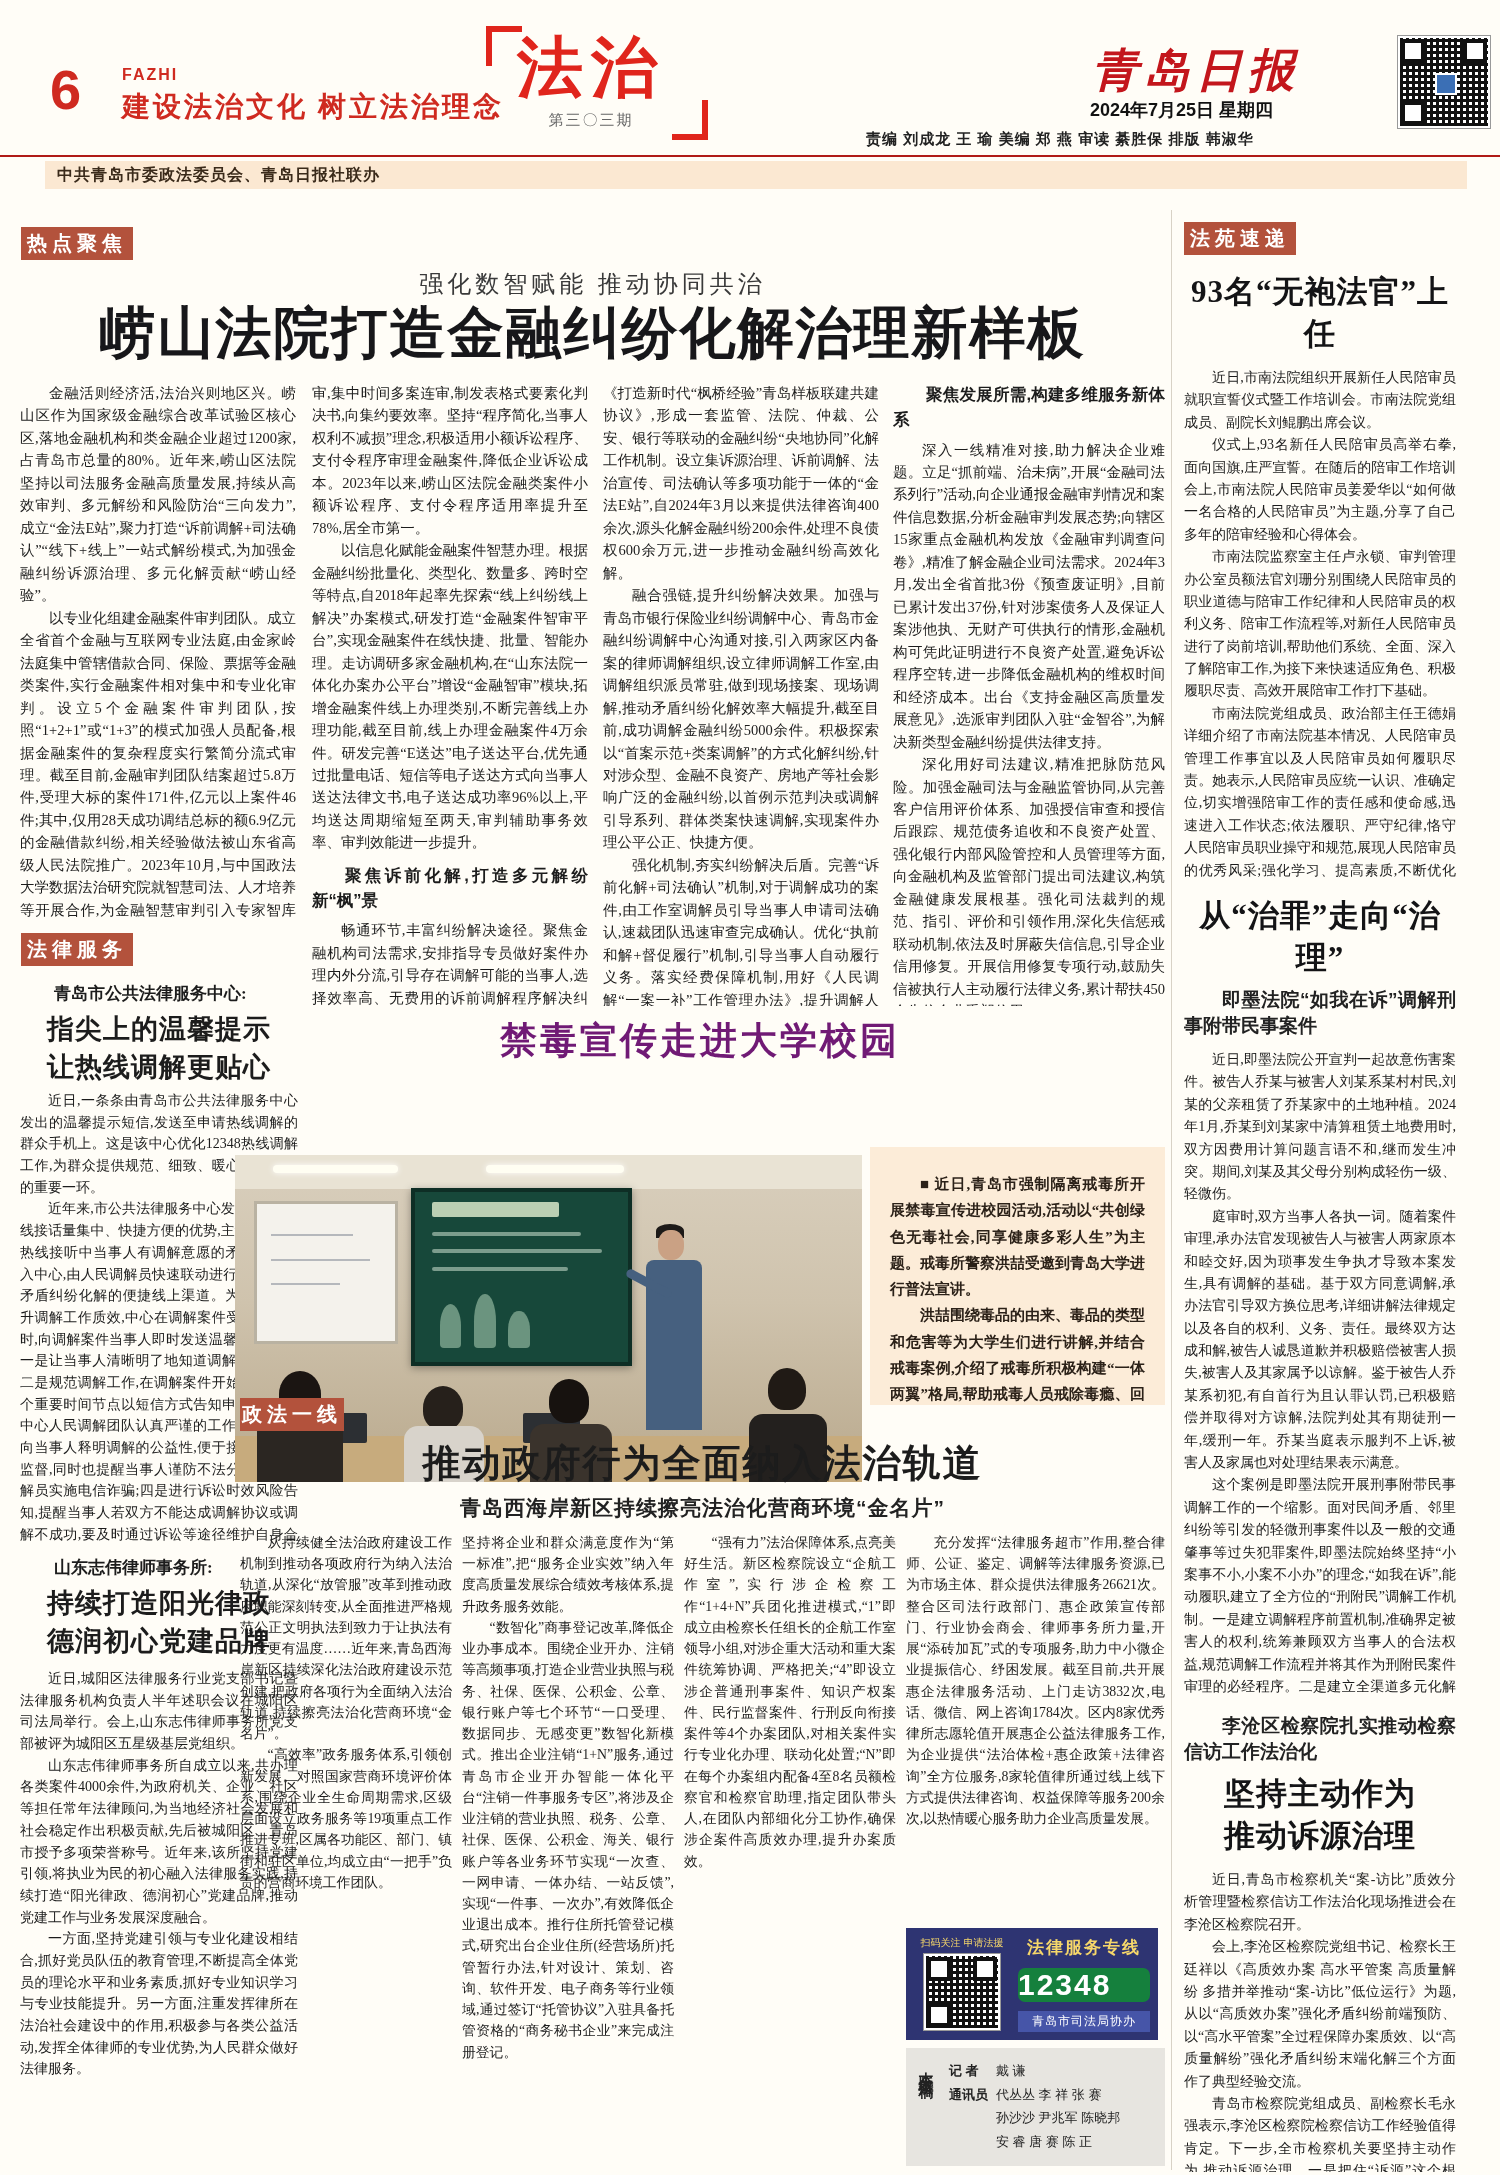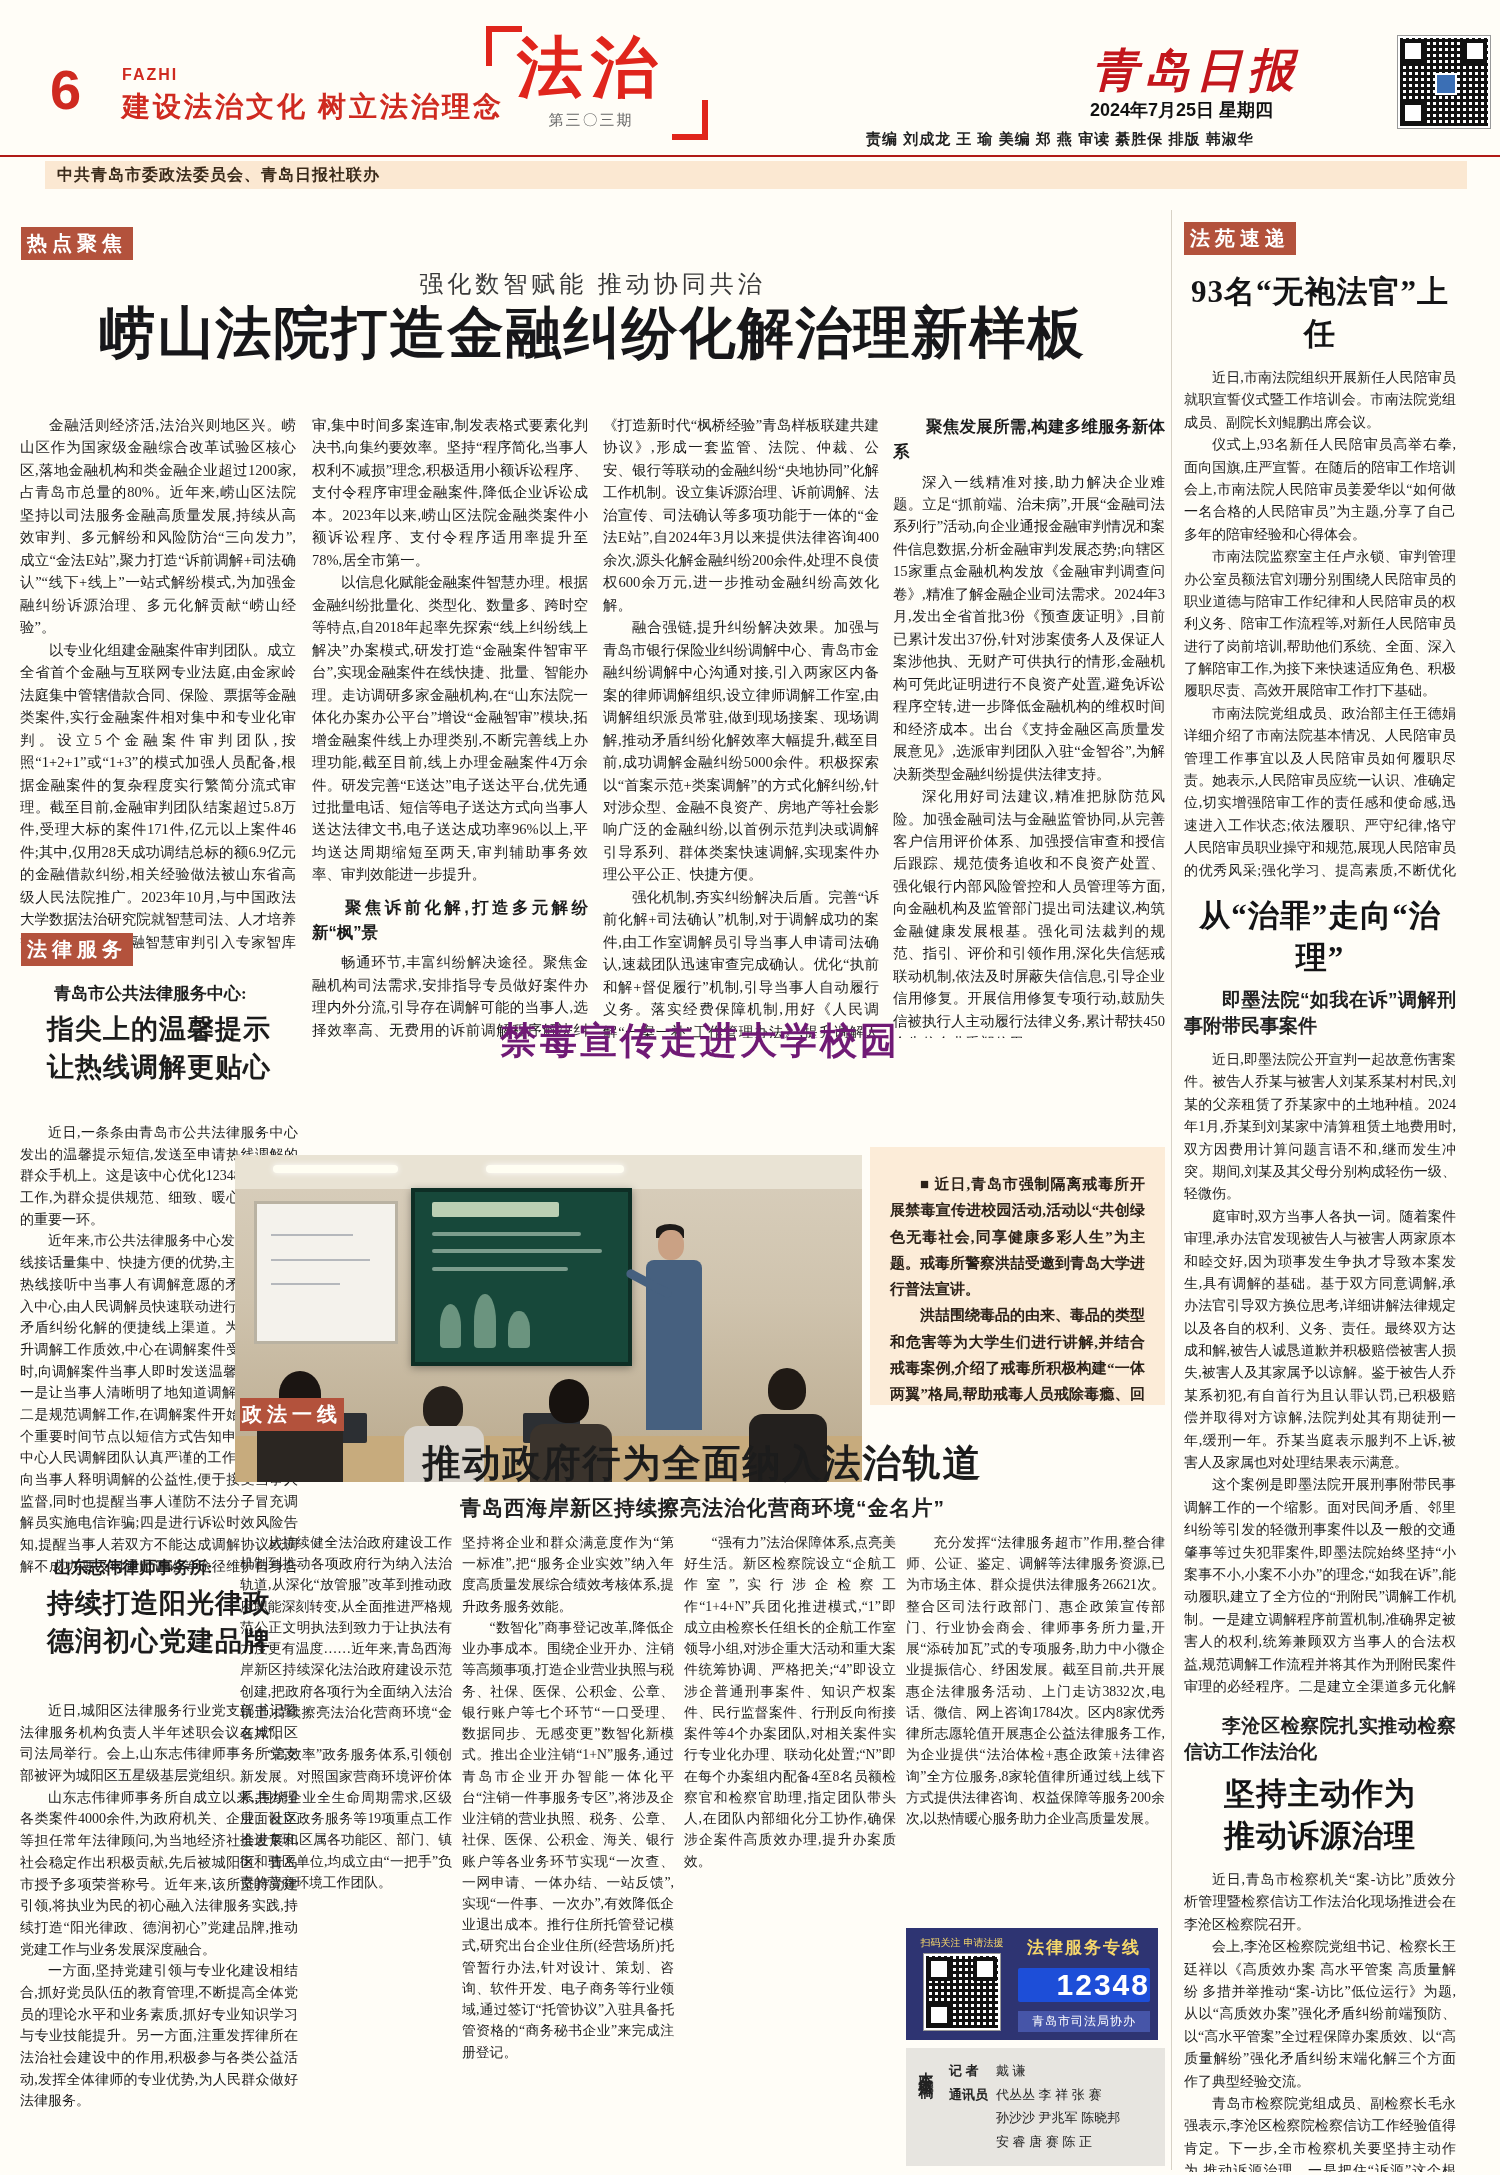--- a/index.html
+++ b/index.html
@@ -28,21 +28,21 @@
       position:relative;border:2px solid #fff;outline:1px solid #999;}
   .qr .fp{position:absolute;width:16px;height:16px;border:4px solid #111;background:#fff;}
   .qr .fp.tl{left:1px;top:1px;} .qr .fp.tr{right:1px;top:1px;} .qr .fp.bl{left:1px;bottom:1px;}
   .qr .blue-center{position:absolute;left:50%;top:50%;width:18px;height:18px;margin:-9px 0 0 -9px;background:#3b6fb5;border:2px solid #fff;}
   
   .tag{background:#b3523c;color:#fff;font-family:"Liberation Sans",sans-serif;font-weight:bold;
        font-size:20px;letter-spacing:5px;display:flex;align-items:center;justify-content:center;}
   
   .kicker{font-family:"Liberation Sans",sans-serif;font-size:24px;color:#3a3a3a;letter-spacing:4px;text-align:center;}
   .headline-xl{font-size:56px;font-weight:900;letter-spacing:2px;color:#17171a;text-align:center;font-family:"Liberation Serif",serif;}
-  .btxt{font-size:14.5px;line-height:1.55;overflow:hidden;margin-top:32px;}
+  .btxt{font-size:14.5px;line-height:1.55;overflow:hidden;}
   .btxt p{margin:0;text-indent:2em;text-align:justify;}
   .btxt p.sub{font-family:"Liberation Sans",sans-serif;font-weight:bold;font-size:16.5px;line-height:1.5;margin:9px 0 7px;}
   
   .feat-kicker{font-size:17px;font-weight:bold;text-indent:2em;margin:0;}
   .feat-title{font-size:27px;font-weight:900;text-align:center;line-height:1.35;letter-spacing:1px;margin:6px 0 0;}
   
   .photo-head{font-size:37px;font-weight:900;text-align:center;letter-spacing:3px;color:#701a75;}
   .caption-box{background:#fcecd8;padding:24px 20px;font-size:15px;line-height:1.75;overflow:hidden;}
   .caption-box p{margin:0;text-indent:2em;text-align:justify;font-weight:bold;color:#2b2118;}
   
@@ -57,21 +57,21 @@
   .r-sub2{font-size:19px;font-weight:bold;font-family:"Liberation Sans",sans-serif;color:#222;text-indent:2em;text-align:justify;margin:0;}
   .rtxt{font-size:14px;line-height:1.6;overflow:hidden;}
   .rtxt p{margin:0;text-indent:2em;text-align:justify;}
   .vrule{background:#d8d2c6;width:1px;}
   
   .svc{background:#2e3472;color:#fff;display:flex;padding:8px;box-sizing:border-box;font-family:"Liberation Sans",sans-serif;}
   .svc .left{width:96px;display:flex;flex-direction:column;align-items:center;}
   .svc .hint{font-size:10px;color:#f6d76a;white-space:nowrap;margin-bottom:4px;}
   .svc .right{flex:1;display:flex;flex-direction:column;align-items:center;justify-content:space-between;padding-left:8px;}
   .svc .l1{color:#f6d76a;font-weight:bold;font-size:17px;letter-spacing:2px;}
-  .svc .l2{color:#fff;font-weight:bold;font-size:30px;letter-spacing:2px;background:#1d4ed8;width:100%;text-align:right;border-radius:2px;}
+  .svc .l2{color:#fff;font-weight:bold;font-size:30px;letter-spacing:2px;background:#15803d;width:100%;text-align:left;border-radius:7px;}
   .svc .l3{color:#fff;font-size:12px;letter-spacing:1px;background:#4655a8;width:100%;text-align:center;padding:2px 0;}
   
   .credits{background:#e7e5e0;display:flex;padding:12px 10px;box-sizing:border-box;font-family:"Liberation Sans",sans-serif;}
   .credits .side{writing-mode:vertical-rl;text-orientation:upright;font-size:15px;font-weight:bold;letter-spacing:4px;margin-right:10px;color:#222;}
   .credits table{border-collapse:collapse;font-size:13px;color:#222;}
   .credits td{padding:2px 4px;vertical-align:top;white-space:nowrap;}
   .credits td.lbl{font-weight:bold;}
   
   .photo{background:linear-gradient(180deg,#d9cfbd 0%,#cfc3ad 45%,#b9a98d 100%);position:relative;overflow:hidden;}
   .ceil{position:absolute;left:0;top:0;right:0;height:34px;background:#e9e3d4;}

